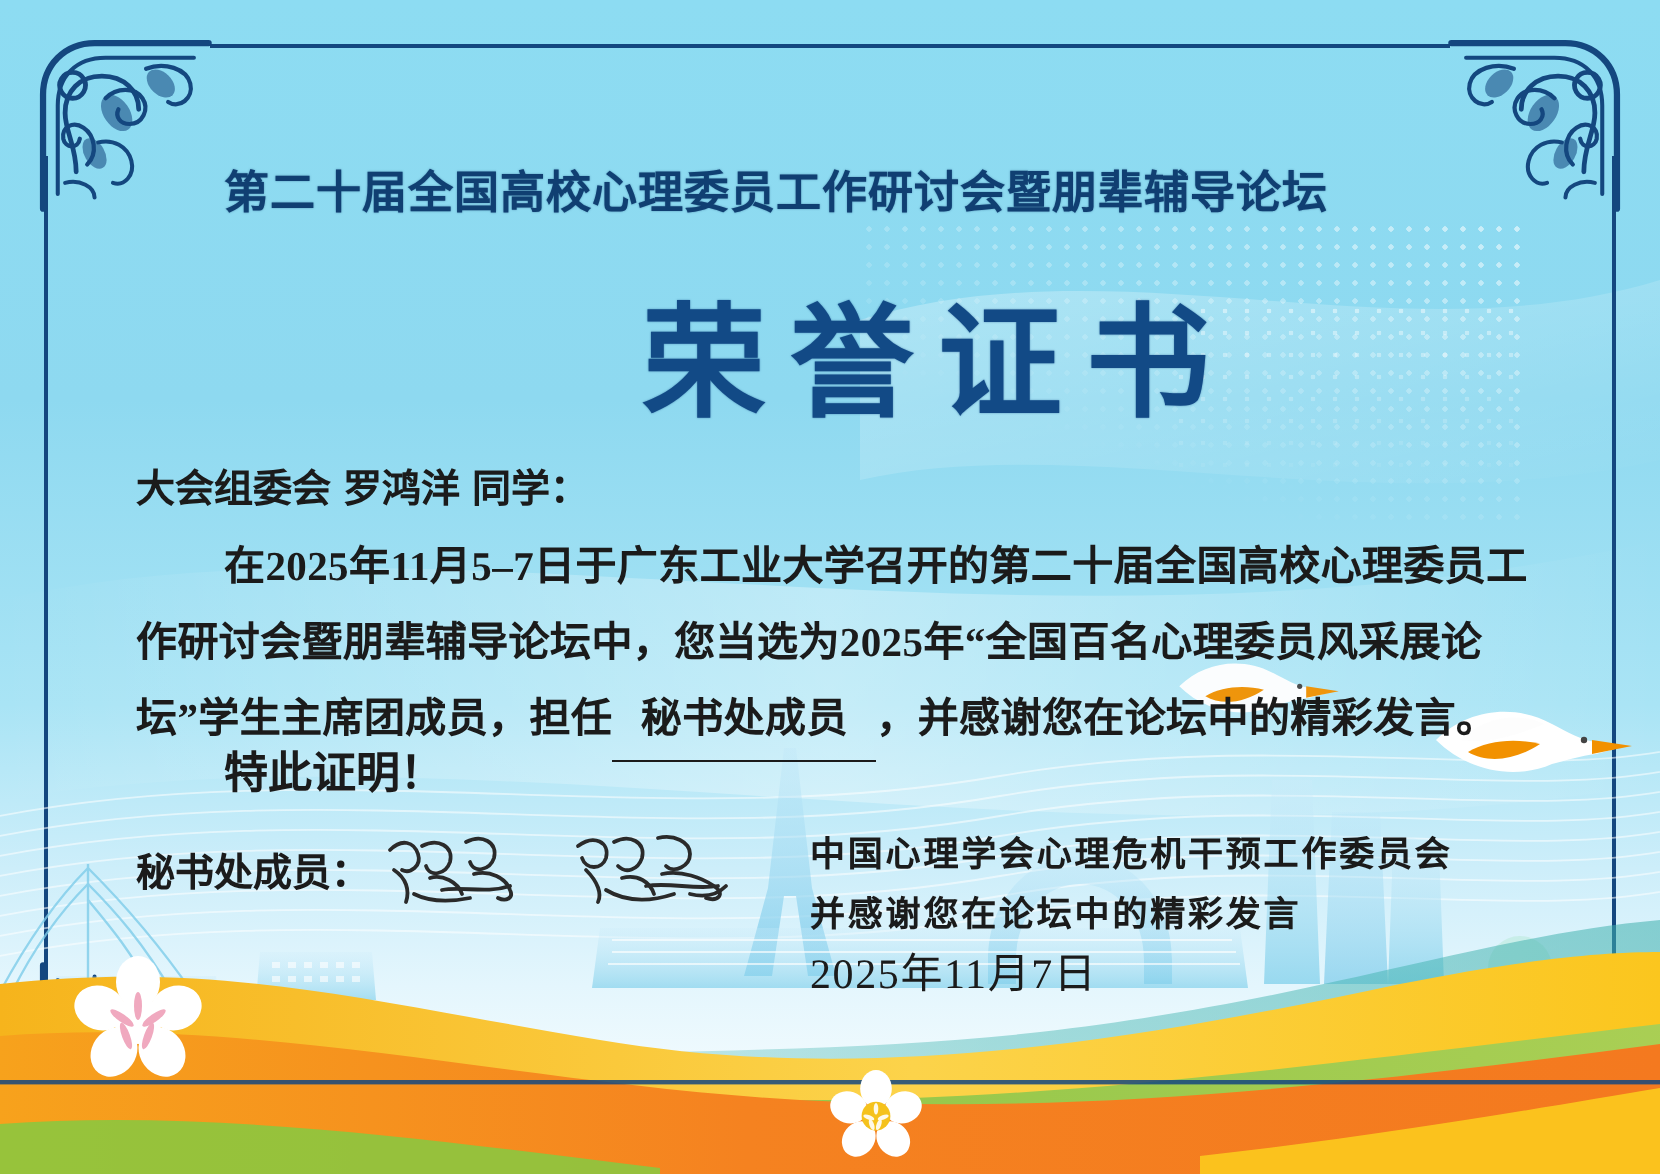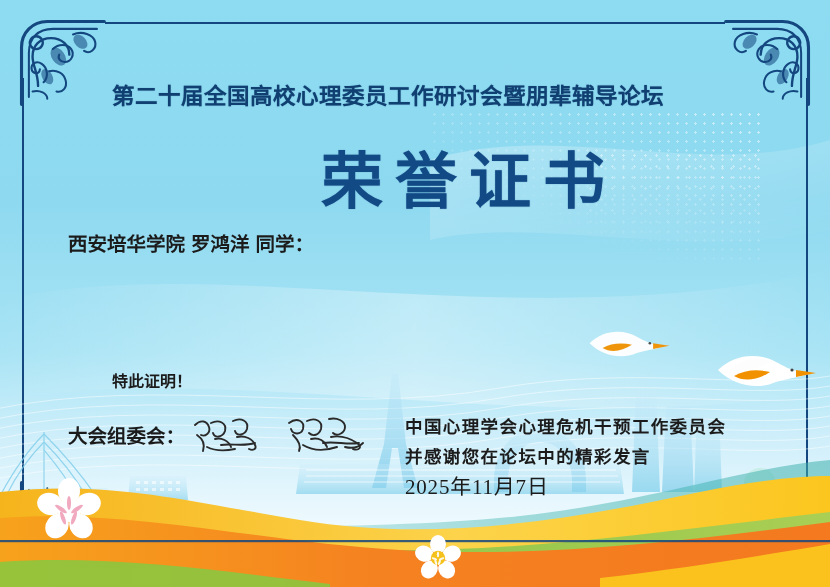--- a/index.html
+++ b/index.html
@@ -79,21 +79,21 @@
   }
   .body .ln{white-space:nowrap;}
   .body .ind{padding-left:44px;}
   .blank{
     display:inline-block;min-width:120px;text-align:center;
     border-bottom:1.6px solid #1b1b1b;padding:0 6px 1px 6px;
   }
 
   .special{
     position:absolute;left:112px;top:368px;
-    font-size:16px;font-weight:bold;color:#1b1b1b;font-family:Liberation Serif, serif;
+    font-size:22px;font-weight:bold;color:#1b1b1b;font-family:Liberation Serif, serif;
   }
 
   
   .org{
     position:absolute;left:68px;top:413px;
     font-family:"Liberation Sans","DejaVu Sans",sans-serif;
     font-weight:bold;font-size:19.5px;color:#1b1b1b;
     display:flex;align-items:center;
   }
   .sig-wrap{margin-left:6px;display:flex;align-items:center;gap:14px;}
@@ -364,28 +364,33 @@
     <path d="M96,30 L116,33 L96,37 Z" fill="#f29100"></path>
     <path d="M34,36 C44,30 58,29 70,32 C58,40 44,42 34,36 Z" fill="#f29100"></path>
     <circle cx="92" cy="30" r="1.6" fill="#444"></circle>
   </svg>
 
   <div class="title-bar">第二十届全国高校心理委员工作研讨会暨朋辈辅导论坛</div>
 
   <div class="big-title">荣誉证书</div>
 
   <div class="salutation">
-    <span>西安培华学院</span><span class="nm">罗鸿洋</span><span>同学</span><span>：</span>
+    <span>大会组委会</span><span class="nm">罗鸿洋</span><span>同学</span><span>：</span>
   </div>
 
+  <div class="body">
+    <div class="ln ind">在2025年11月5–7日于广东工业大学召开的第二十届全国高校心理委员工</div>
+    <div class="ln">作研讨会暨朋辈辅导论坛中，您当选为2025年“全国百名心理委员风采展论</div>
+    <div class="ln"><span>坛”学生主席团成员，担任</span><span class="blank">秘书处成员</span><span>，并感谢您在论坛中的精彩发言。</span></div>
+  </div>
 
   <div class="special">特此证明！</div>
 
   <div class="org">
-    <span>大会组委会：</span>
+    <span>秘书处成员：</span>
     <span class="sig-wrap">
       <svg width="80" height="42" viewBox="0 0 80 42">
         <title>詹启生</title>
         <g fill="none" stroke="#2a2a2a" stroke-width="1.9" stroke-linecap="round" stroke-linejoin="round">
           <path d="M4,12 C10,6 16,8 18,14 C20,20 14,24 10,22"></path>
           <path d="M6,22 C12,26 14,32 12,38"></path>
           <path d="M20,10 C28,6 36,10 34,18 C32,24 24,26 22,20"></path>
           <path d="M24,26 C30,24 38,28 40,34"></path>
           <path d="M42,8 C50,4 58,8 56,16 C54,22 46,24 44,18"></path>
           <path d="M46,24 C54,22 62,26 64,32 C66,36 62,38 58,36"></path>

